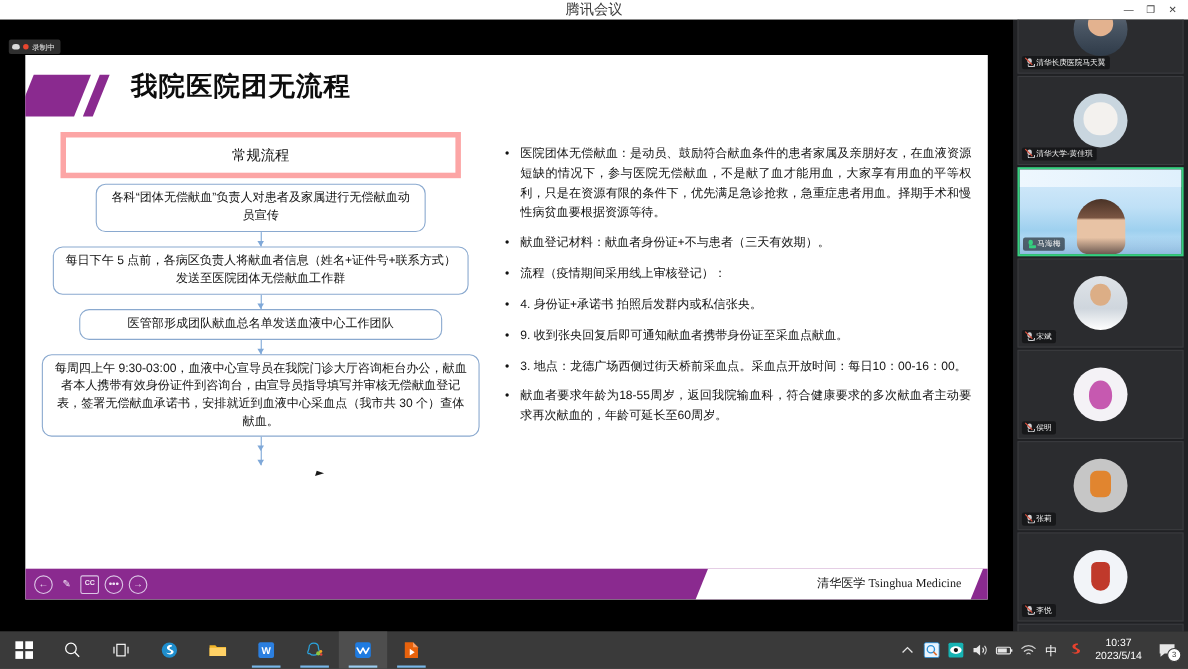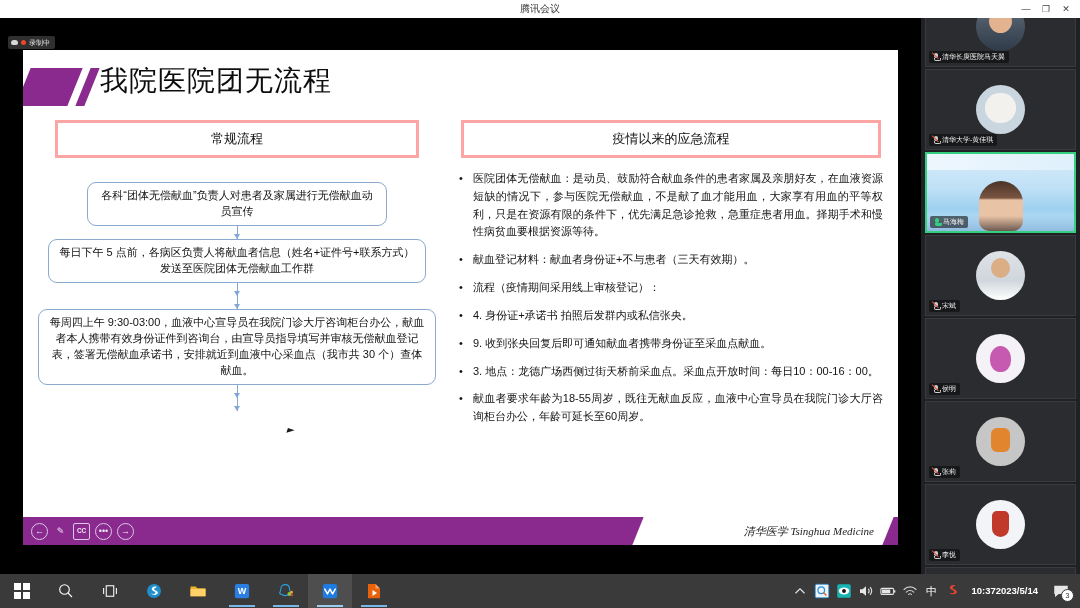--- a/index.html
+++ b/index.html
@@ -11,21 +11,21 @@
   }
   .app{position:relative;width:1080px;height:608px;}
 
   
   .titlebar{
     position:absolute;left:0;top:0;width:1080px;height:18px;
     background:#ffffff;
   }
   .titlebar .title{
     position:absolute;left:0;top:0;width:1080px;height:18px;
-    line-height:18px;text-align:center;font-size:10px;color:#3c3c3c;
+    line-height:18px;text-align:center;font-size:13px;color:#3c3c3c;
   }
   .wincontrols{position:absolute;right:4px;top:0;height:18px;display:flex;align-items:center;gap:0px;}
   .wincontrols div{width:20px;height:18px;display:flex;align-items:center;justify-content:center;font-size:9px;color:#444;}
 
   
   .meeting{
     position:absolute;left:0;top:18px;width:1080px;height:556px;background:#1b1b1b;
   }
 
   
@@ -50,39 +50,39 @@
   .para-big{
     position:absolute;left:0px;top:18px;width:52px;height:38px;
     background:#8a2a8f;
     transform:skewX(-22deg);
   }
   .para-small{
     position:absolute;left:60px;top:18px;width:9px;height:38px;
     background:#8a2a8f;transform:skewX(-22deg);
   }
   .slide-title{
-    position:absolute;left:77px;top:12px;
-    font-size:28px;font-weight:normal;color:#0d0d0d;letter-spacing:1px;
+    position:absolute;left:96px;top:12px;
+    font-size:24px;font-weight:bold;color:#0d0d0d;letter-spacing:1px;
     font-family:"DejaVu Sans","Liberation Sans",sans-serif;
   }
 
   
   .col-left{position:absolute;left:10px;top:70px;width:408px;}
   .col-right{position:absolute;left:432px;top:70px;width:432px;}
 
   .col-header{
-    border:3px solid #fca5a5;background:#fff;
+    border:5px solid #fca5a5;background:#fff;
     text-align:center;font-size:13px;color:#111;
     padding:7px 0;font-weight:500;
   }
   .col-header.left{margin:0 22px;}
   .col-header.right{margin:0 6px;}
 
   
-  .flow{position:relative;margin-top:24px;}
+  .flow{position:relative;margin-top:5px;}
   .fbox{
     border:1px solid #8aa9cf;border-radius:9px;background:#fff;
     font-size:11px;line-height:1.45;color:#111;text-align:center;
     padding:5px 8px;margin:0 auto;box-sizing:border-box;
   }
   .arrow{
     width:1px;height:13px;background:#7fa8d8;margin:0 auto;position:relative;
   }
   .arrow:after{
     content:"";position:absolute;left:-2.5px;bottom:0;
@@ -102,21 +102,21 @@
   
   .slide-footer{
     position:absolute;left:0;bottom:0;width:875px;height:28px;background:#8a2a8f;
   }
   .footer-white{
     position:absolute;right:10px;top:0;height:28px;width:250px;background:#fff;
     transform:skewX(-22deg);
   }
   .footer-brand{
     position:absolute;right:24px;top:0;height:28px;line-height:28px;
-    font-size:11px;color:#1a1a1a;font-style:italic;
+    font-size:11px;color:#1a1a1a;
     font-family:"Liberation Serif","DejaVu Serif",serif;z-index:2;
   }
   .ppt-tools{
     position:absolute;left:8px;top:0;height:28px;display:flex;align-items:center;gap:5px;z-index:3;
   }
   .ppt-tools .tool{
     width:15px;height:15px;border-radius:50%;
     border:1.3px solid #dcc6e6;color:#f0e4f5;
     display:flex;align-items:center;justify-content:center;
     font-size:9px;line-height:1;
@@ -212,21 +212,21 @@
   .tb-item{width:44px;height:34px;display:flex;align-items:center;justify-content:center;position:relative;}
   .tb-item.active{background:#4e4e4e;}
   .tb-item.running:after{content:"";position:absolute;left:9px;bottom:1px;width:26px;height:2px;background:#78b7e8;}
   .tb-item.active:after{content:"";position:absolute;left:9px;bottom:1px;width:26px;height:2px;background:#9ccdf0;}
   .ic{width:18px;height:18px;display:block;}
   .win-logo{width:16px;height:16px;display:grid;grid-template-columns:1fr 1fr;grid-template-rows:1fr 1fr;gap:2px;}
   .win-logo span{background:#fff;display:block;}
 
   .tb-right{position:absolute;right:0;top:0;height:34px;display:flex;align-items:center;gap:0px;padding-right:4px;}
   .tray{width:22px;height:34px;display:flex;align-items:center;justify-content:center;}
-  .clock{display:flex;flex-direction:row;align-items:center;justify-content:center;height:34px;padding:0 8px;color:#fff;font-size:9.5px;line-height:1.28;font-weight:bold;}
+  .clock{display:flex;flex-direction:column;align-items:center;justify-content:center;height:34px;padding:0 8px;color:#fff;font-size:9.5px;line-height:1.28;}
   .notif{position:relative;width:30px;height:34px;display:flex;align-items:center;justify-content:center;}
   .notif .badge{
     position:absolute;right:2px;bottom:6px;width:11px;height:11px;border-radius:50%;
     background:#fff;color:#333;font-size:7px;display:flex;align-items:center;justify-content:center;border:1px solid #3a3a3a;
   }
   .ime{color:#fff;font-size:11px;width:20px;text-align:center;}
 
   
   .share-strip{
     position:absolute;left:0;top:560px;width:921px;height:14px;background:#151515;
@@ -268,29 +268,29 @@
         </div>
 
         <div class="col-left">
           <div class="col-header left">常规流程</div>
 
           <div class="flow">
             <div class="fbox" style="width:300px;">各科“团体无偿献血”负责人对患者及家属进行无偿献血动员宣传</div>
             <div class="arrow"></div>
             <div class="fbox" style="width:378px;">每日下午 5 点前，各病区负责人将献血者信息（姓名+证件号+联系方式）发送至医院团体无偿献血工作群</div>
             <div class="arrow"></div>
+            <div class="fbox" style="width:330px;">医管部形成团队献血总名单发送血液中心工作团队</div>
             <div class="arrow"></div>
             <div class="fbox" style="width:398px;">每周四上午 9:30-03:00，血液中心宣导员在我院门诊大厅咨询柜台办公，献血者本人携带有效身份证件到咨询台，由宣导员指导填写并审核无偿献血登记表，签署无偿献血承诺书，安排就近到血液中心采血点（我市共 30 个）查体献血。</div>
             <div class="arrow"></div>
             <div class="arrow"></div>
           </div>
         </div>
 
         <div class="col-right">
-          <div class="col-header right">疫情以来的应急流程</div>
           <div class="bullets">
             <div class="bullet">
               <span class="dot">•</span>
               <span class="txt">医院团体无偿献血：是动员、鼓励符合献血条件的患者家属及亲朋好友，在血液资源短缺的情况下，参与医院无偿献血，不是献了血才能用血，大家享有用血的平等权利，只是在资源有限的条件下，优先满足急诊抢救，急重症患者用血。择期手术和慢性病贫血要根据资源等待。</span>
             </div>
             <div class="bullet">
               <span class="dot">•</span>
               <span class="txt">献血登记材料：献血者身份证+不与患者（三天有效期）。</span>
             </div>
             <div class="bullet">
@@ -304,21 +304,21 @@
             <div class="bullet">
               <span class="dot">•</span>
               <span class="txt">9. 收到张央回复后即可通知献血者携带身份证至采血点献血。</span>
             </div>
             <div class="bullet">
               <span class="dot">•</span>
               <span class="txt">3. 地点：龙德广场西侧过街天桥前采血点。采血点开放时间：每日10：00-16：00。</span>
             </div>
             <div class="bullet">
               <span class="dot">•</span>
-              <span class="txt">献血者要求年龄为18-55周岁，既往无献血反应，血液中心宣导员在我院门诊大厅咨询柜台办公，年龄可延长至60周岁。</span>
+              <span class="txt">献血者要求年龄为18-55周岁，返回我院输血科，符合健康要求的多次献血者主动要求再次献血的，年龄可延长至60周岁。</span>
             </div>
           </div>
         </div>
 
         <div class="slide-footer">
           <div class="footer-white"></div>
           <div class="footer-brand">清华医学 Tsinghua Medicine</div>
           <div class="ppt-tools">
             <div class="tool">←</div>
             <div class="tool pen">✎</div>

